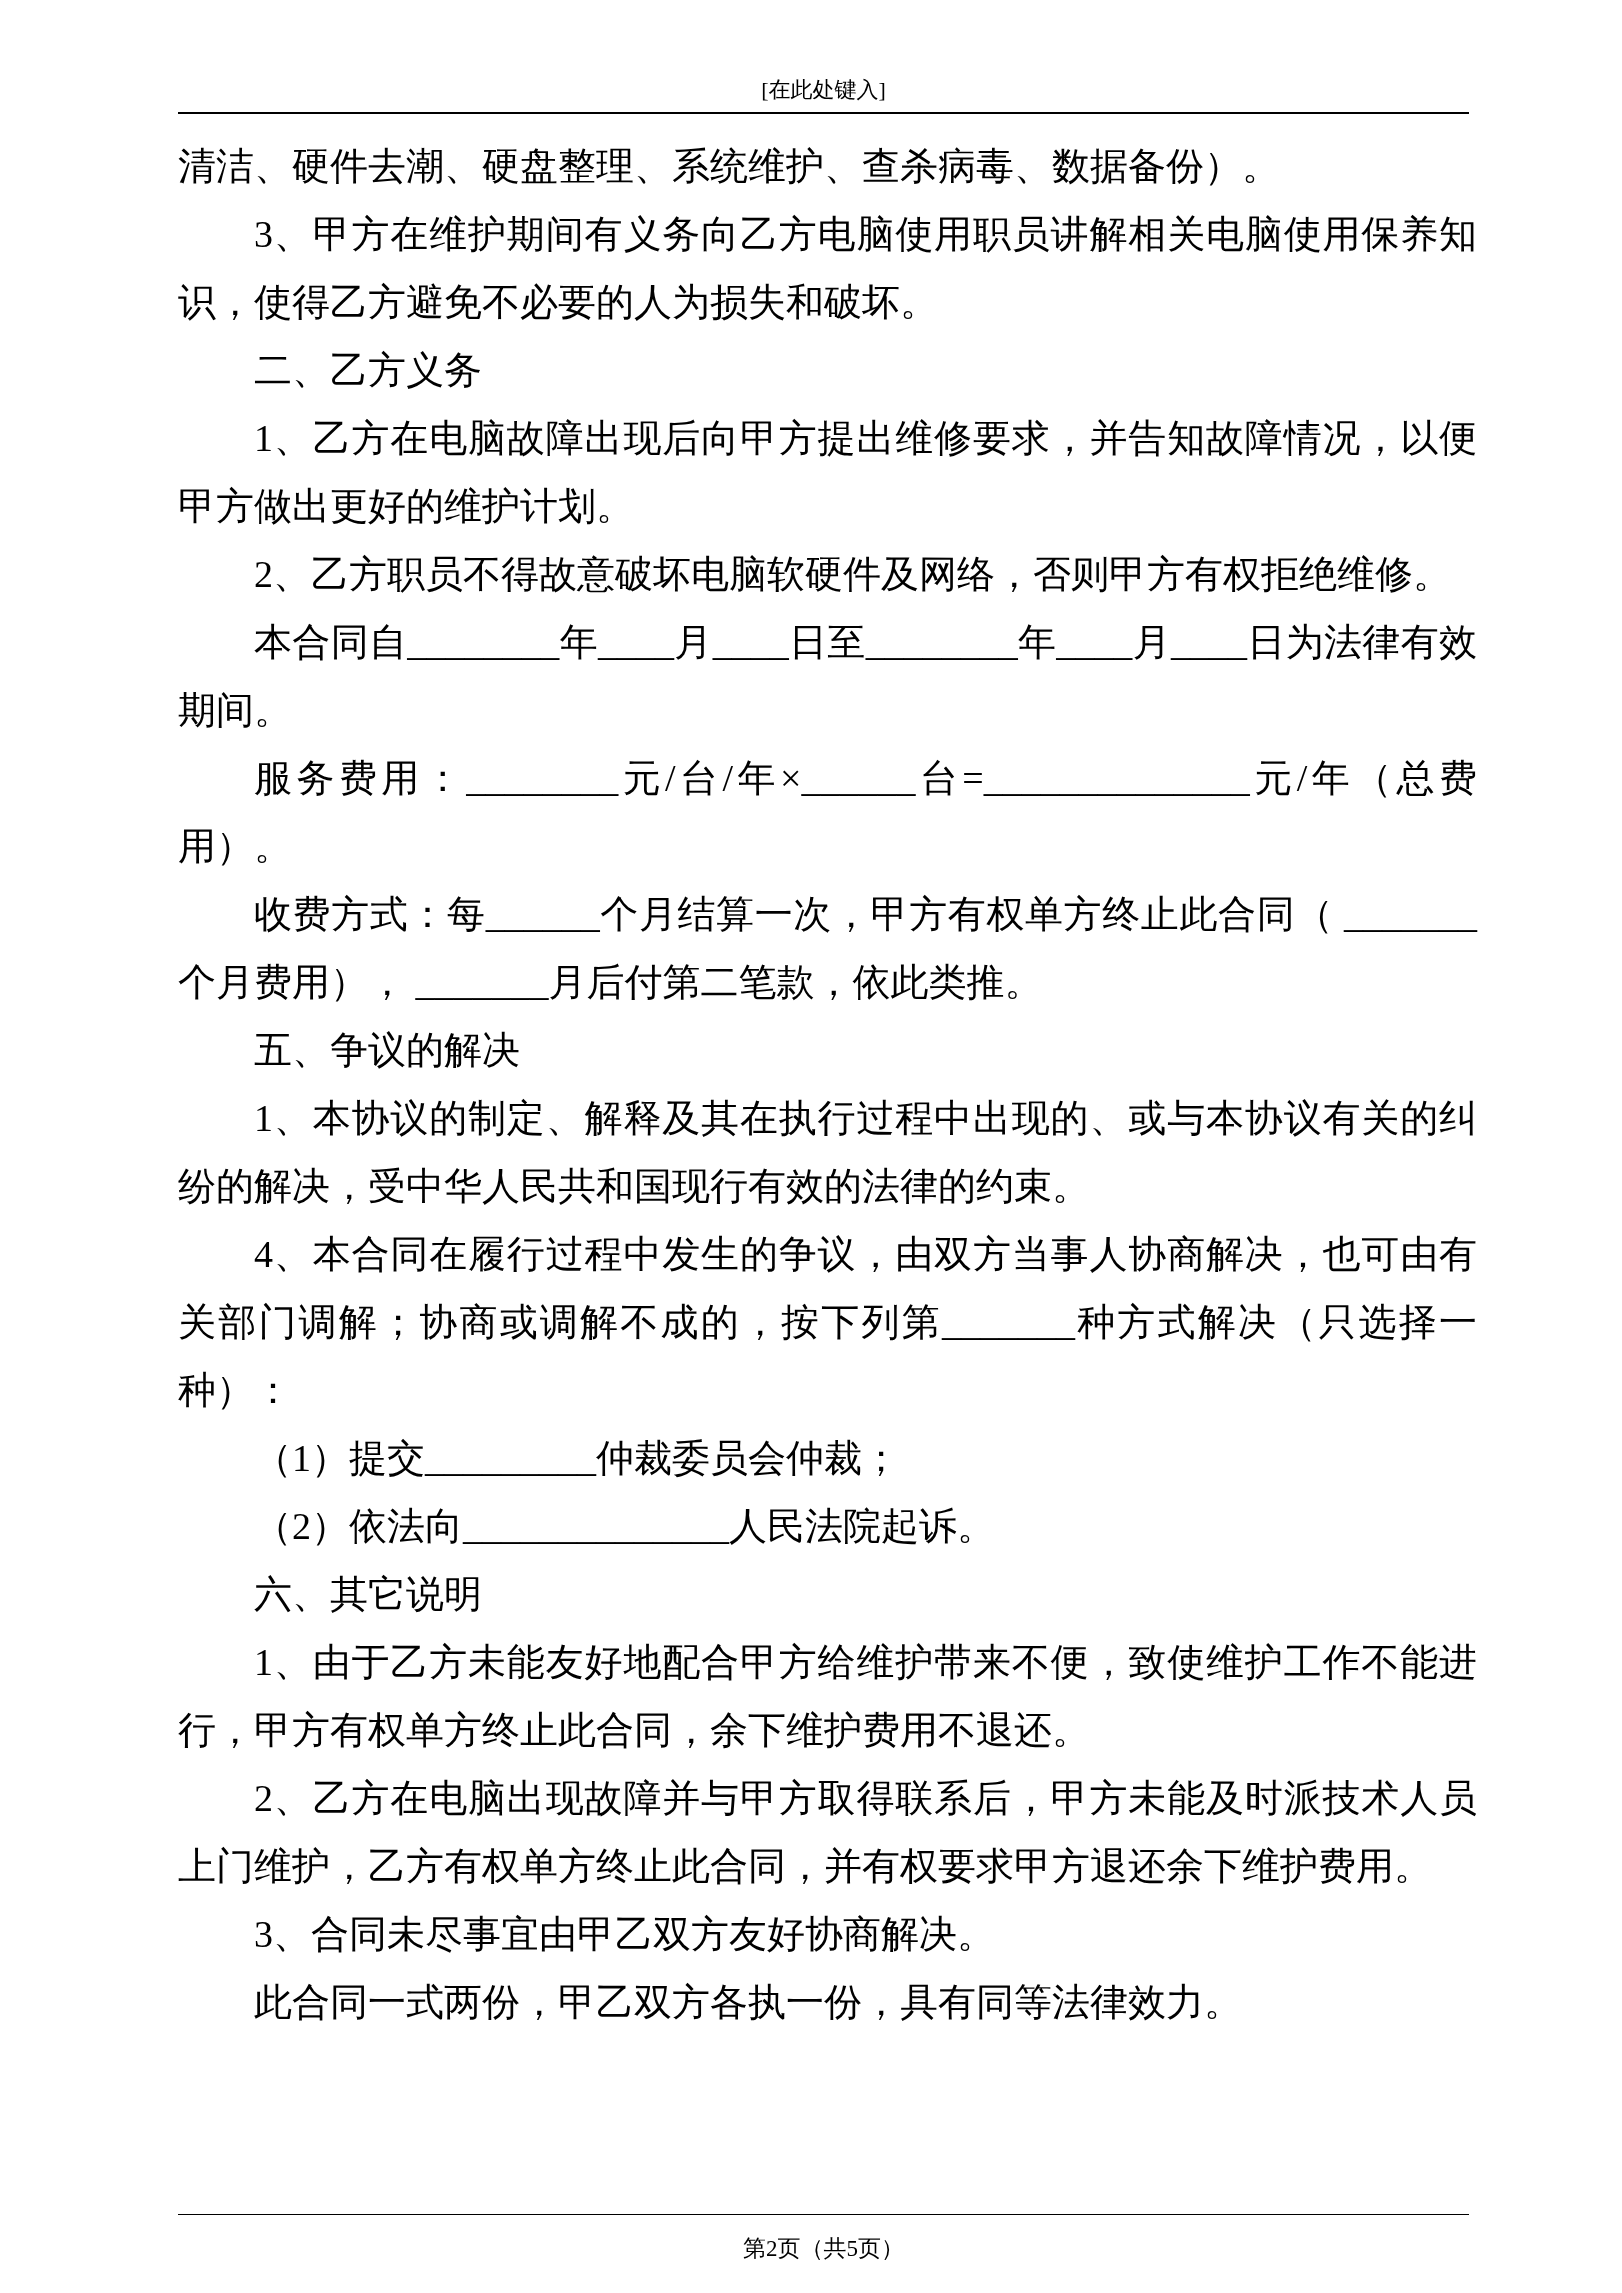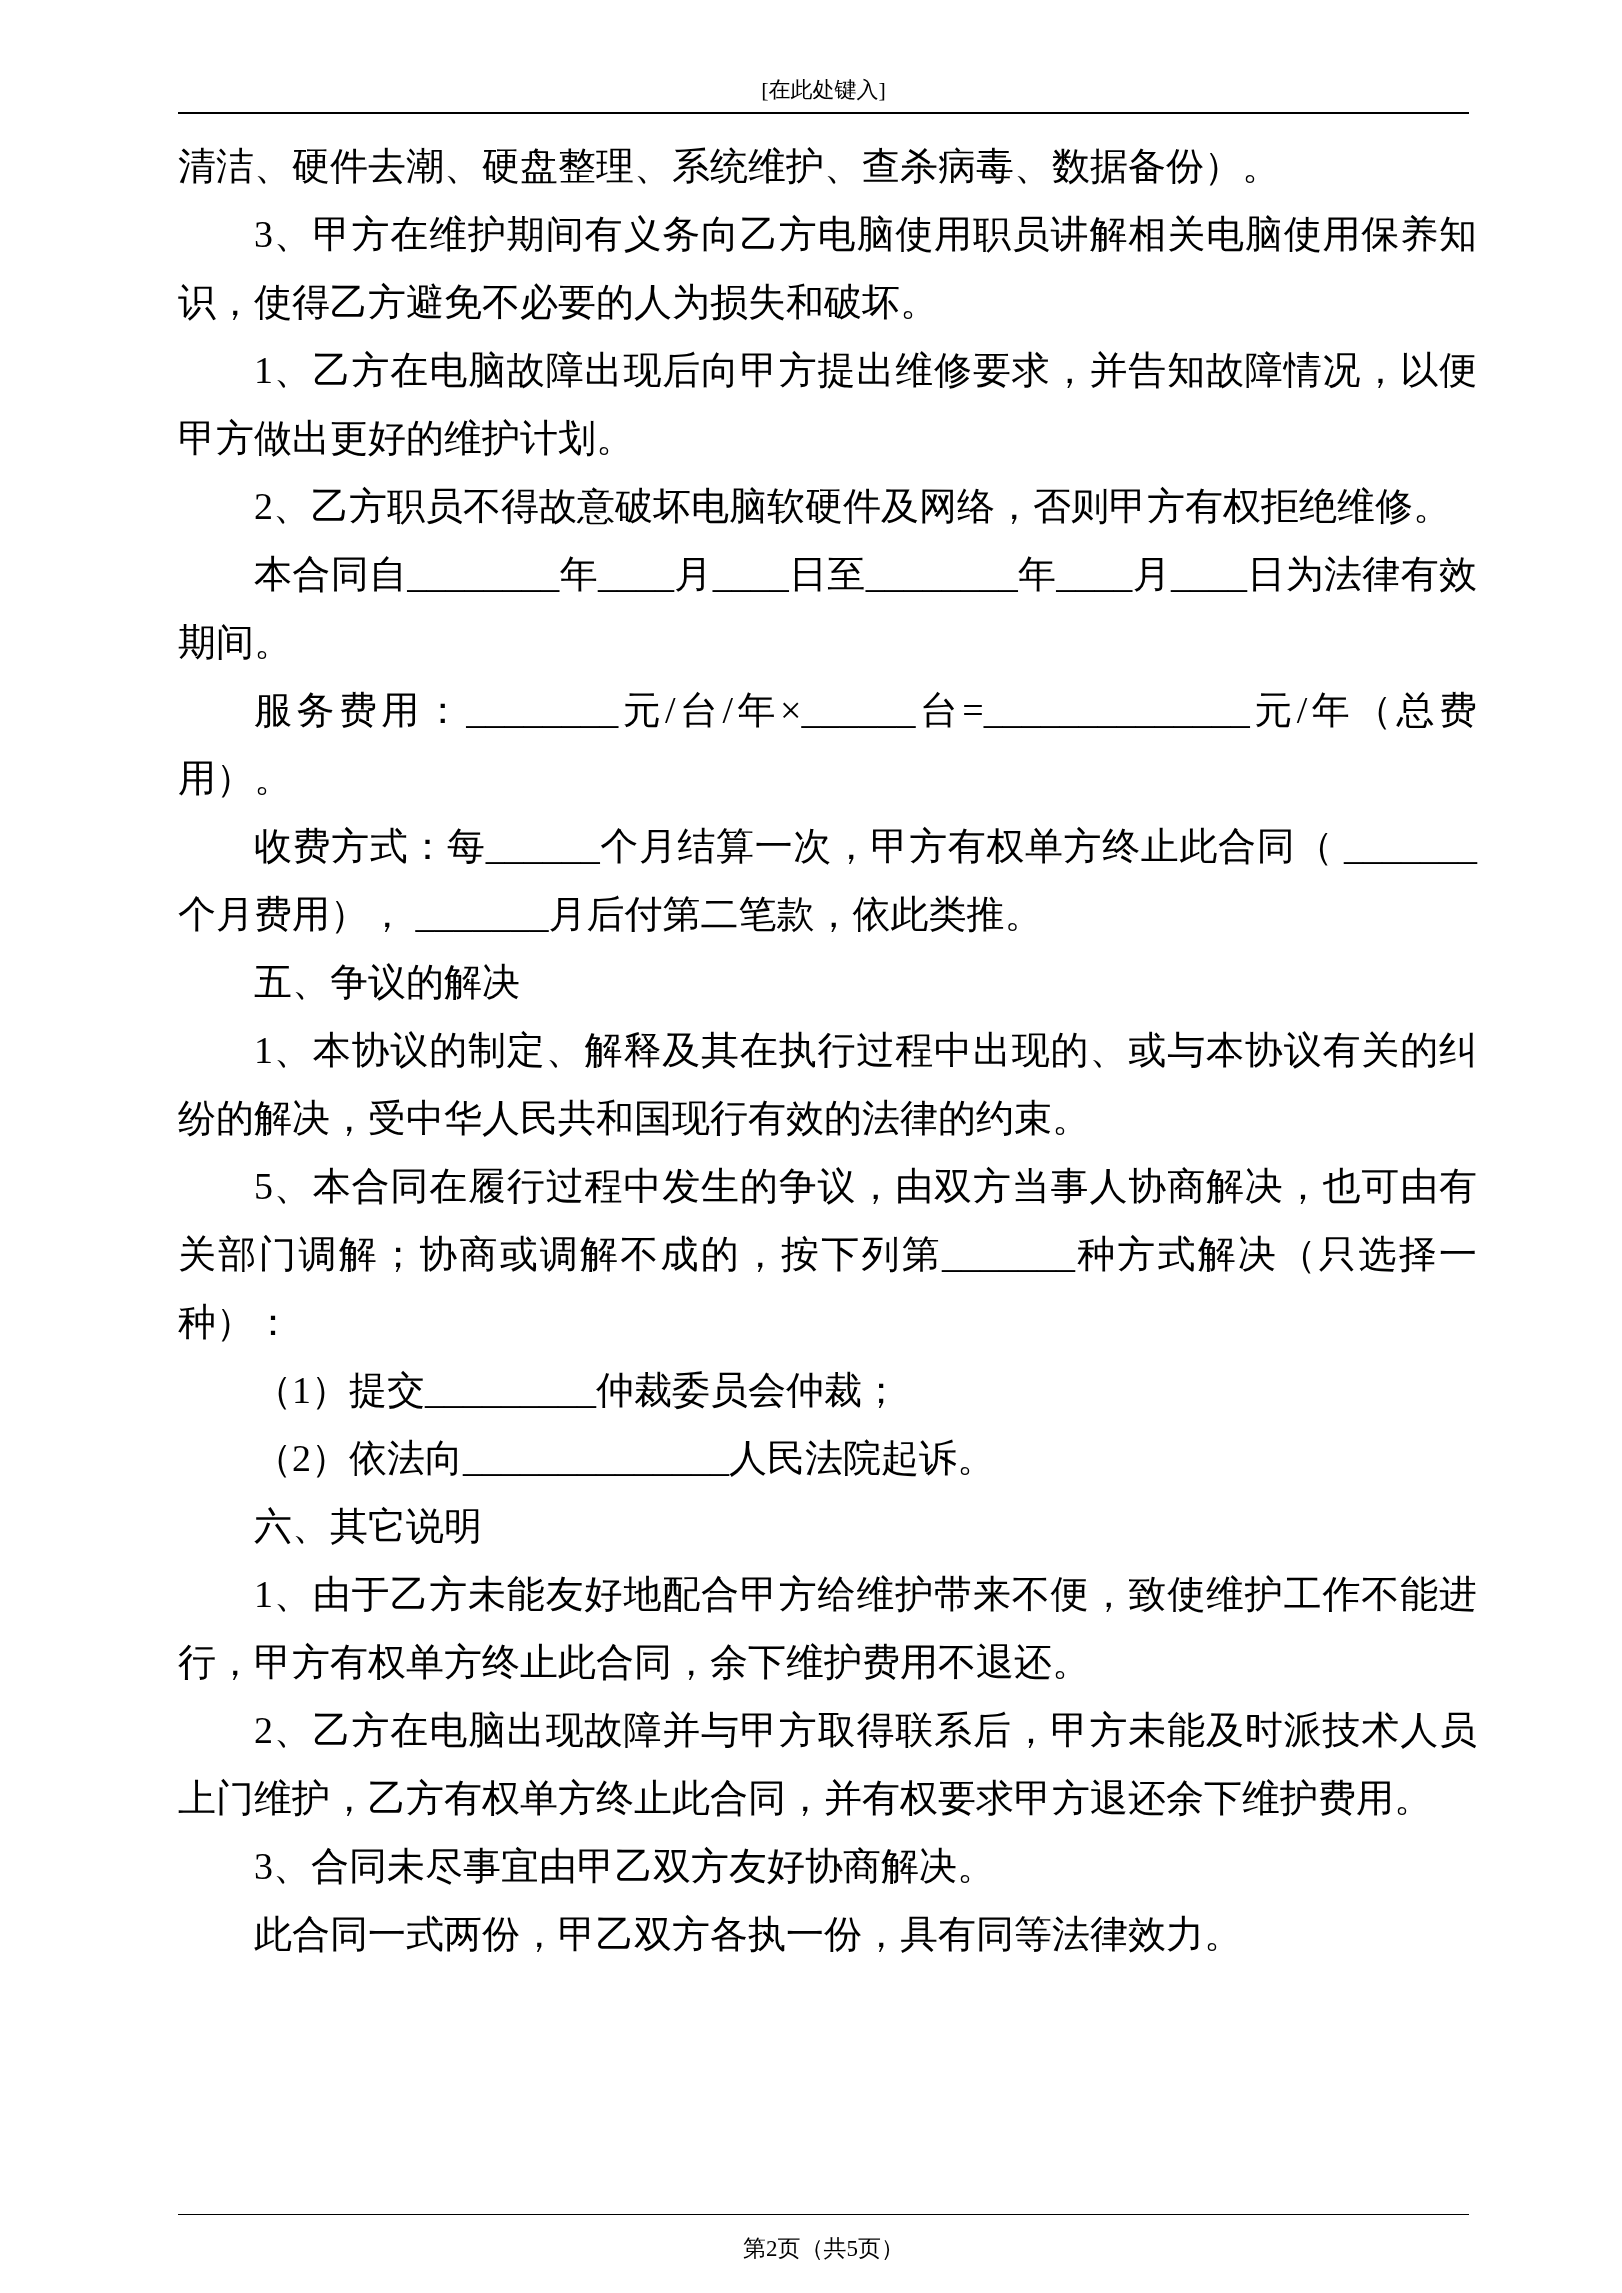--- a/index.html
+++ b/index.html
@@ -62,28 +62,29 @@
 
 <div class="page">
 
   <div class="header">
     <span>[在此处键入]</span>
   </div>
 
   <div class="content">
     <p class="para">清洁、硬件去潮、硬盘整理、系统维护、查杀病毒、数据备份）。</p>
     <p class="para indent">3、甲方在维护期间有义务向乙方电脑使用职员讲解相关电脑使用保养知识，使得乙方避免不必要的人为损失和破坏。</p>
+    <p class="para indent">二、乙方义务</p>
     <p class="para indent">1、乙方在电脑故障出现后向甲方提出维修要求，并告知故障情况，以便甲方做出更好的维护计划。</p>
     <p class="para indent">2、乙方职员不得故意破坏电脑软硬件及网络，否则甲方有权拒绝维修。</p>
     <p class="para indent">本合同自________年____月____日至________年____月____日为法律有效期间。</p>
     <p class="para indent">服务费用：________元/台/年×______台=______________元/年（总费用）。</p>
     <p class="para indent">收费方式：每______个月结算一次，甲方有权单方终止此合同（ _______个月费用）， _______月后付第二笔款，依此类推。</p>
     <p class="para indent">五、争议的解决</p>
     <p class="para indent">1、本协议的制定、解释及其在执行过程中出现的、或与本协议有关的纠纷的解决，受中华人民共和国现行有效的法律的约束。</p>
-    <p class="para indent">5、本合同在履行过程中发生的争议，由双方当事人协商解决，也可由有关部门调解；协商或调解不成的，按下列第_______种方式解决（只选择一种）：</p>
+    <p class="para indent">4、本合同在履行过程中发生的争议，由双方当事人协商解决，也可由有关部门调解；协商或调解不成的，按下列第_______种方式解决（只选择一种）：</p>
     <p class="para indent">（1）提交_________仲裁委员会仲裁；</p>
     <p class="para indent">（2）依法向______________人民法院起诉。</p>
     <p class="para indent">六、其它说明</p>
     <p class="para indent">1、由于乙方未能友好地配合甲方给维护带来不便，致使维护工作不能进行，甲方有权单方终止此合同，余下维护费用不退还。</p>
     <p class="para indent">2、乙方在电脑出现故障并与甲方取得联系后，甲方未能及时派技术人员上门维护，乙方有权单方终止此合同，并有权要求甲方退还余下维护费用。</p>
     <p class="para indent">3、合同未尽事宜由甲乙双方友好协商解决。</p>
     <p class="para indent">此合同一式两份，甲乙双方各执一份，具有同等法律效力。</p>
   </div>
 
   <div class="footer-rule"></div>

